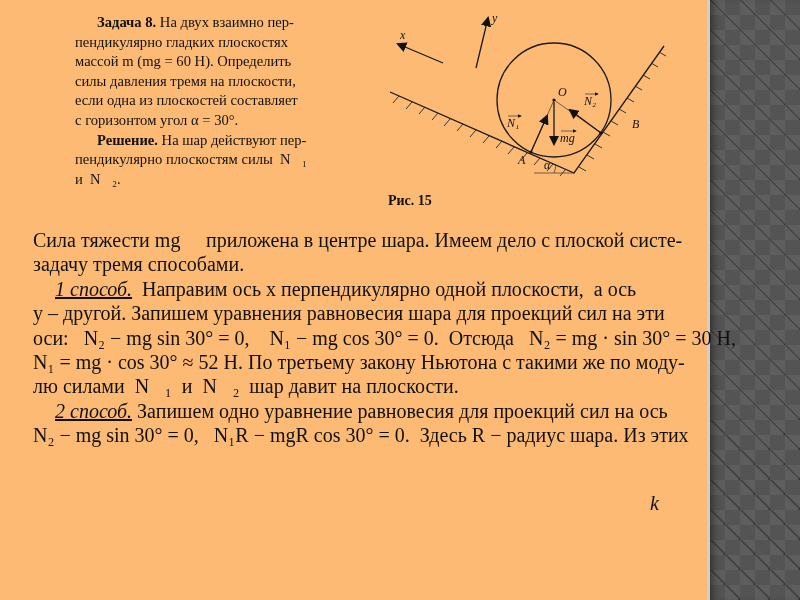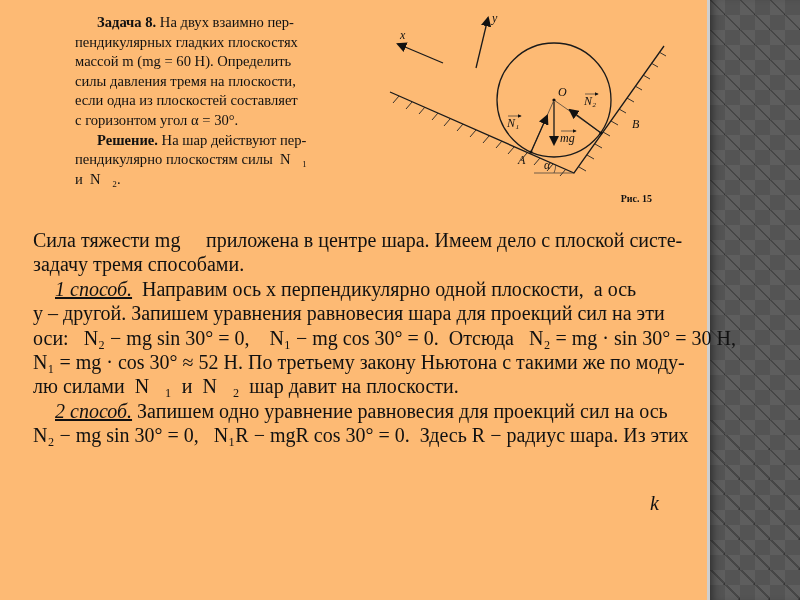--- a/index.html
+++ b/index.html
@@ -23,21 +23,21 @@
   }
   .problem{
     position:absolute;left:75px;top:13px;width:318px;
     font-size:14.6px;line-height:19.6px;
   }
   .problem .line{white-space:pre;}
   .indent{padding-left:22px;}
   .lead-bold{font-weight:bold;}
   .lead-way{font-style:italic;text-decoration:underline;}
   .figure{position:absolute;left:388px;top:6px;width:300px;}
-  .figcaption{width:264px;text-align:right;font-weight:bold;font-size:10px;margin-top:3px;}
+  .figcaption{width:264px;text-align:left;font-weight:bold;font-size:14px;margin-top:3px;}
   .body-text{
     position:absolute;left:33px;top:228px;width:666px;
     font-size:20px;line-height:24.4px;
   }
   .body-text .line{white-space:pre;}
   .mark{position:absolute;left:650px;top:492px;font-size:20px;font-style:italic;}
   svg .fig-line{stroke:#1a1a1a;stroke-width:1.3;fill:none;}
   svg .fig-thin{stroke:#333;stroke-width:0.7;fill:none;}
   svg .hatch{stroke:#222;stroke-width:0.9;fill:none;}
   svg text{font-family:"Liberation Serif","DejaVu Serif",serif;font-size:12px;fill:#111;}
@@ -45,21 +45,21 @@
 </style>
 </head>
 <body>
 
 <div class="canvas">
 
   <div class="side-strip"></div>
 
   <div class="problem">
     <div class="line indent"><span class="lead-bold">Задача 8.</span><span> На двух взаимно пер-</span></div>
-    <div class="line">пендикулярных гладких плоскостях</div>
+    <div class="line">пендикулярно гладких плоскостях</div>
     <div class="line">массой m (mg = 60 Н). Определить</div>
     <div class="line">силы давления тремя на плоскости,</div>
     <div class="line">если одна из плоскостей составляет</div>
     <div class="line">с горизонтом угол α = 30°.</div>
     <div class="line indent"><span class="lead-bold">Решение.</span><span> На шар действуют пер-</span></div>
     <div class="line">пендикулярно плоскостям силы  N⃗₁</div>
     <div class="line">и  N⃗₂.</div>
   </div>
 
   <div class="figure">

